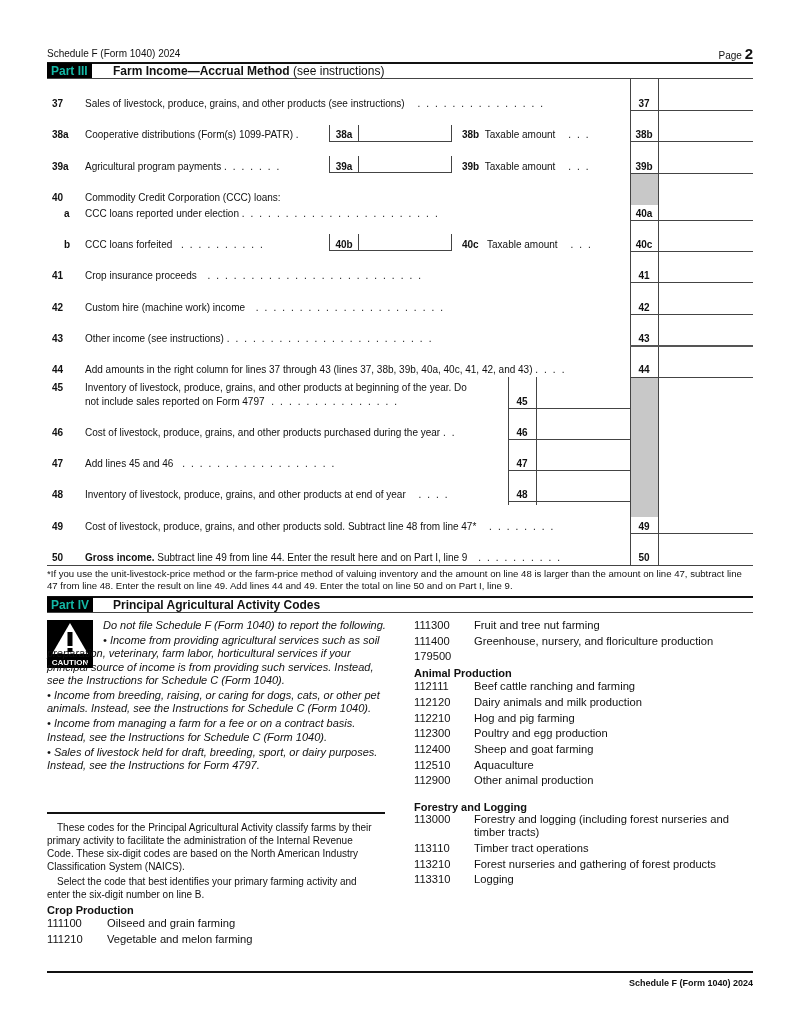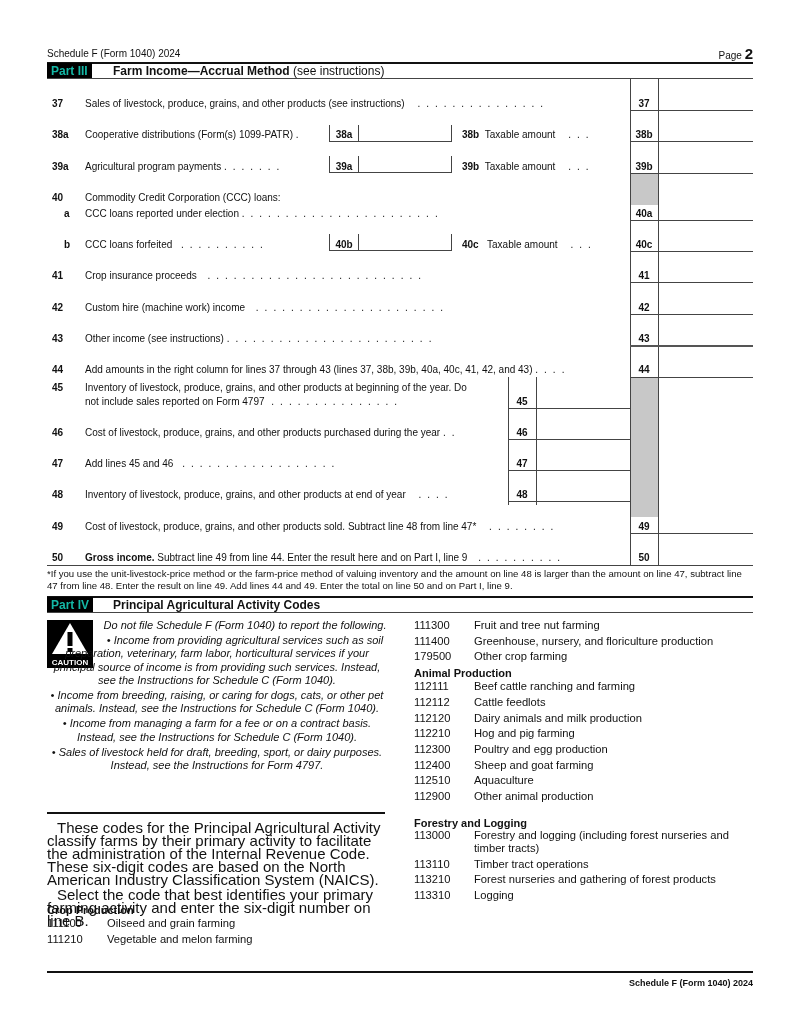--- a/index.html
+++ b/index.html
@@ -28,23 +28,23 @@
   .shade { position:absolute; background:#c8c8c8; }
   .amount { position:absolute; left:659px; width:94px; height:18px; }
   .inbox { position:absolute; height:18px; }
 
   .footnote { position:absolute; left:47px; top:568px; width:706px; font-size:9.6px; line-height:12px; }
 
   
   .caution-icon { position:absolute; left:47px; top:620px; width:46px; height:48px; background:#000; }
   .caution-text { position:absolute; left:47px; top:619px; width:340px; font-size:11px;
                   font-style:italic; line-height:13.2px; }
-  .caution-text p { margin:0 0 2px 0;text-align:center; }
+  .caution-text p { margin:0 0 2px 0; }
   .caution-text .indent { margin-left:56px; }
-  .intro { position:absolute; left:47px; top:821px; width:335px; font-size:15px; line-height:13px; }
+  .intro { position:absolute; left:47px; top:821px; width:335px; font-size:10px; line-height:13px; }
   .intro p { margin:0 0 2px 0; text-indent:10px; }
   .code-head { font-size:11px; font-weight:bold; }
   .code-row { display:flex; font-size:11.2px; line-height:15.7px; }
   .code-row .c { width:60px; flex:none; }
   .code-row .d { flex:1; }
   .col-l { position:absolute; left:47px; top:904px; width:335px; }
   .col-r { position:absolute; left:414px; top:618px; width:340px; }
   .footer { position:absolute; right:47px; top:978px; font-size:9px; font-weight:bold; }
 </style>
 </head>
@@ -227,30 +227,25 @@
   <div class="code-row">
       <span class="c">111300</span>
       <span class="d">Fruit and tree nut farming</span>
     </div>
   <div class="code-row">
       <span class="c">111400</span>
       <span class="d">Greenhouse, nursery, and floriculture production</span>
     </div>
   <div class="code-row">
       <span class="c">179500</span>
-      <span class="d">Other crop farming</span>
     </div>
   <div class="code-head" style="margin-top:2px;">Animal Production</div>
   <div class="code-row">
       <span class="c">112111</span>
       <span class="d">Beef cattle ranching and farming</span>
-    </div>
-  <div class="code-row">
-      <span class="c">112112</span>
-      <span class="d">Cattle feedlots</span>
     </div>
   <div class="code-row">
       <span class="c">112120</span>
       <span class="d">Dairy animals and milk production</span>
     </div>
   <div class="code-row">
       <span class="c">112210</span>
       <span class="d">Hog and pig farming</span>
     </div>
   <div class="code-row">

